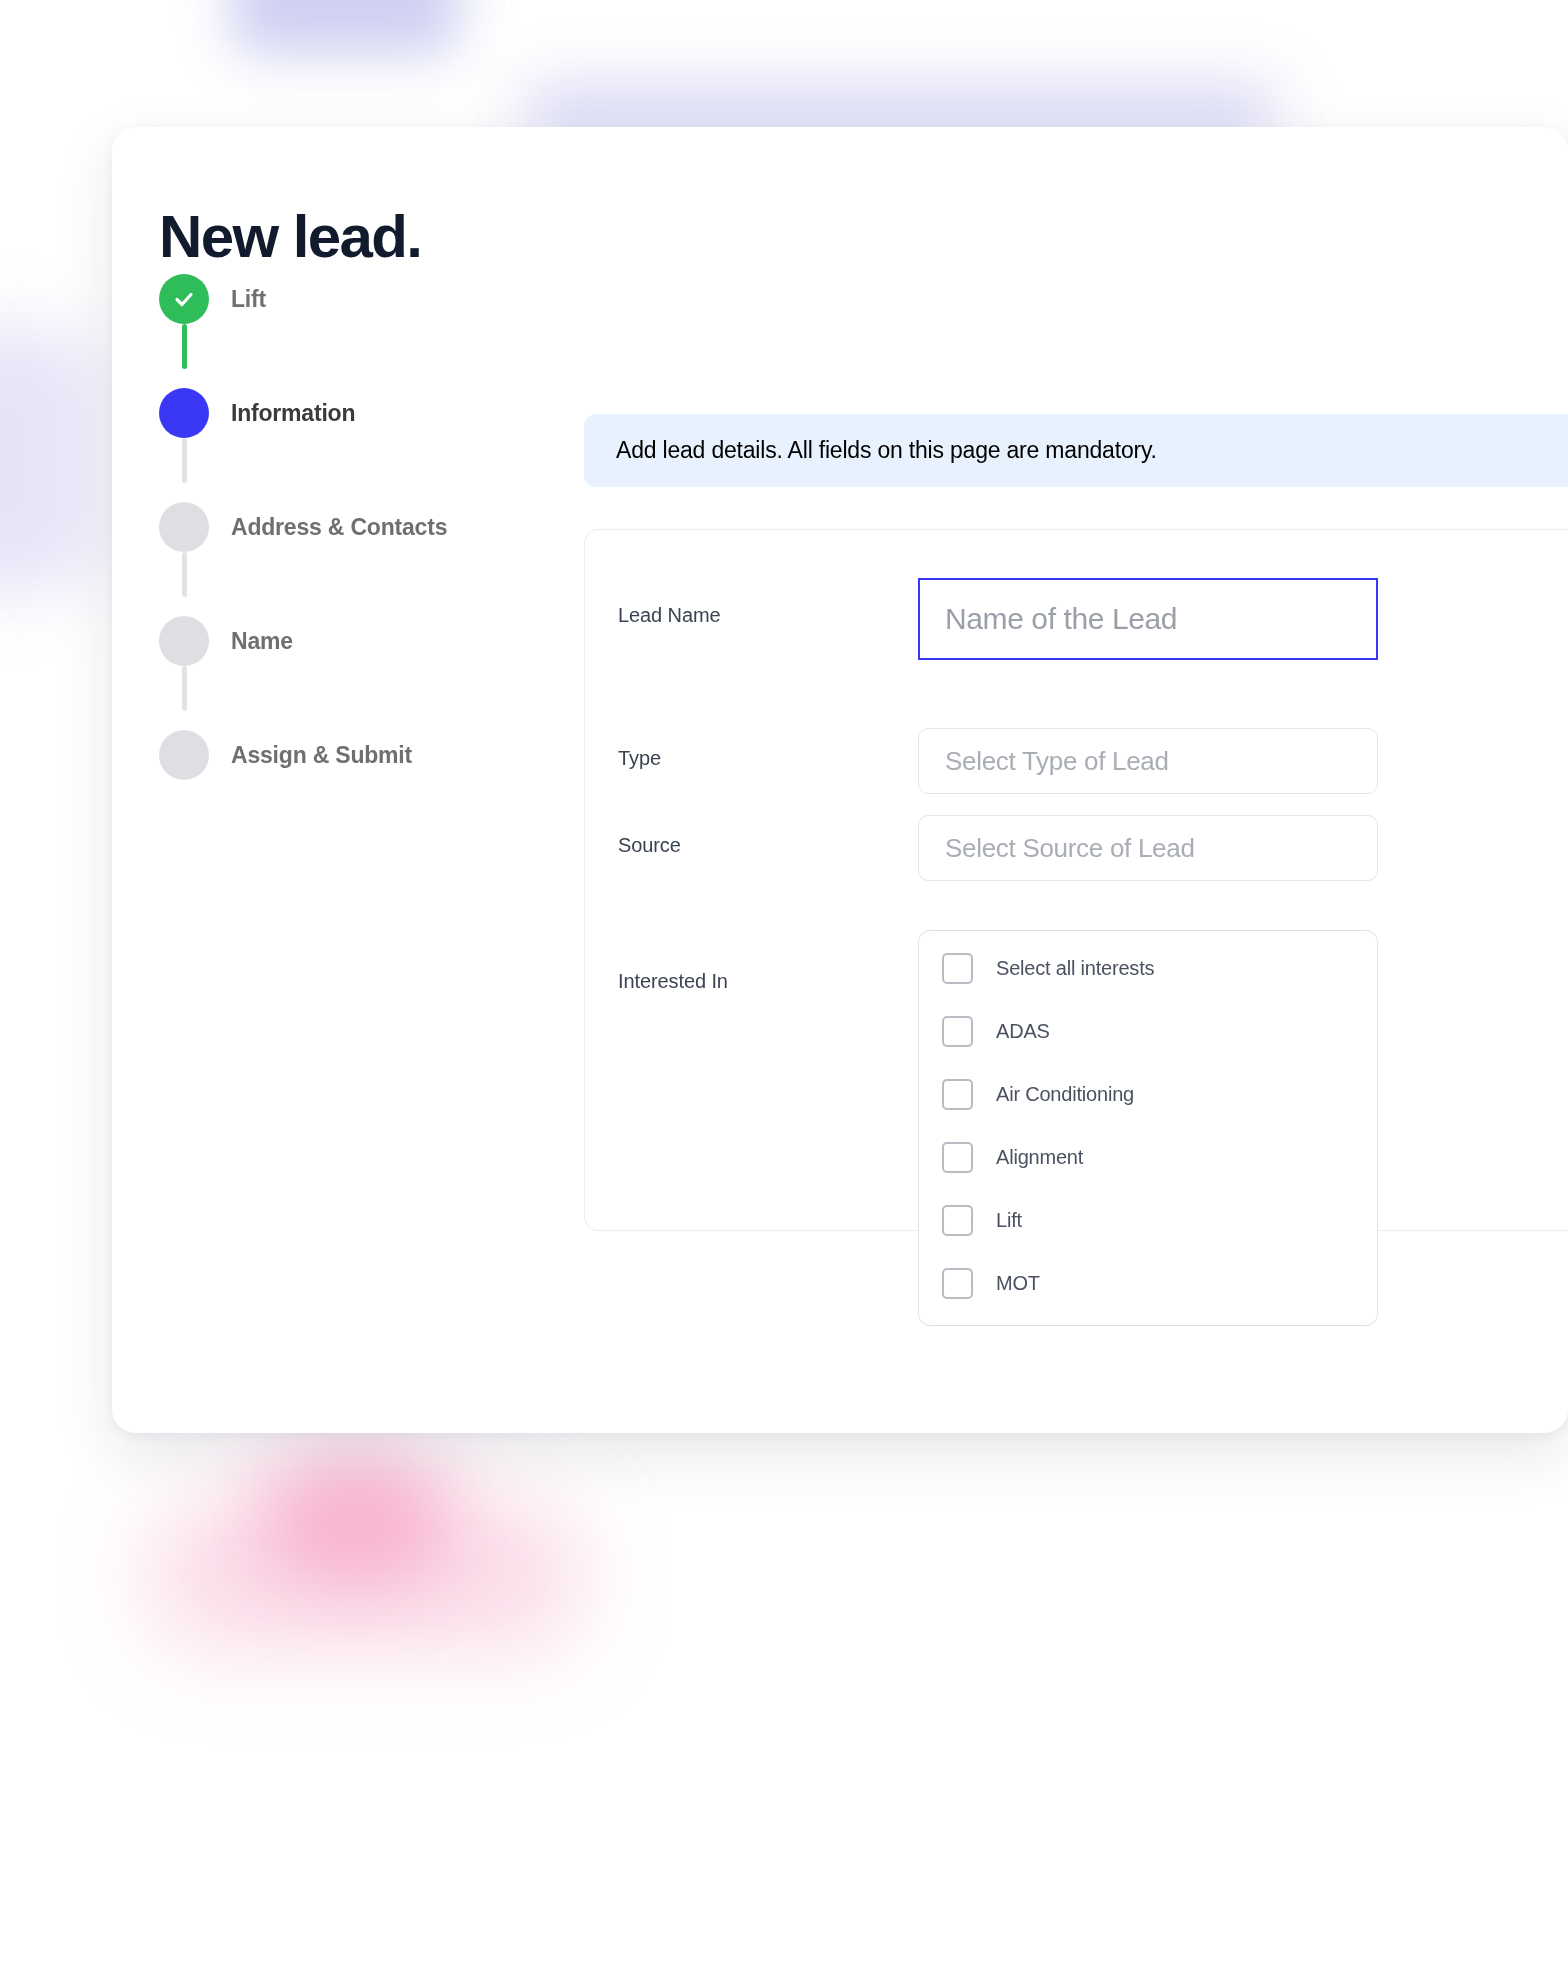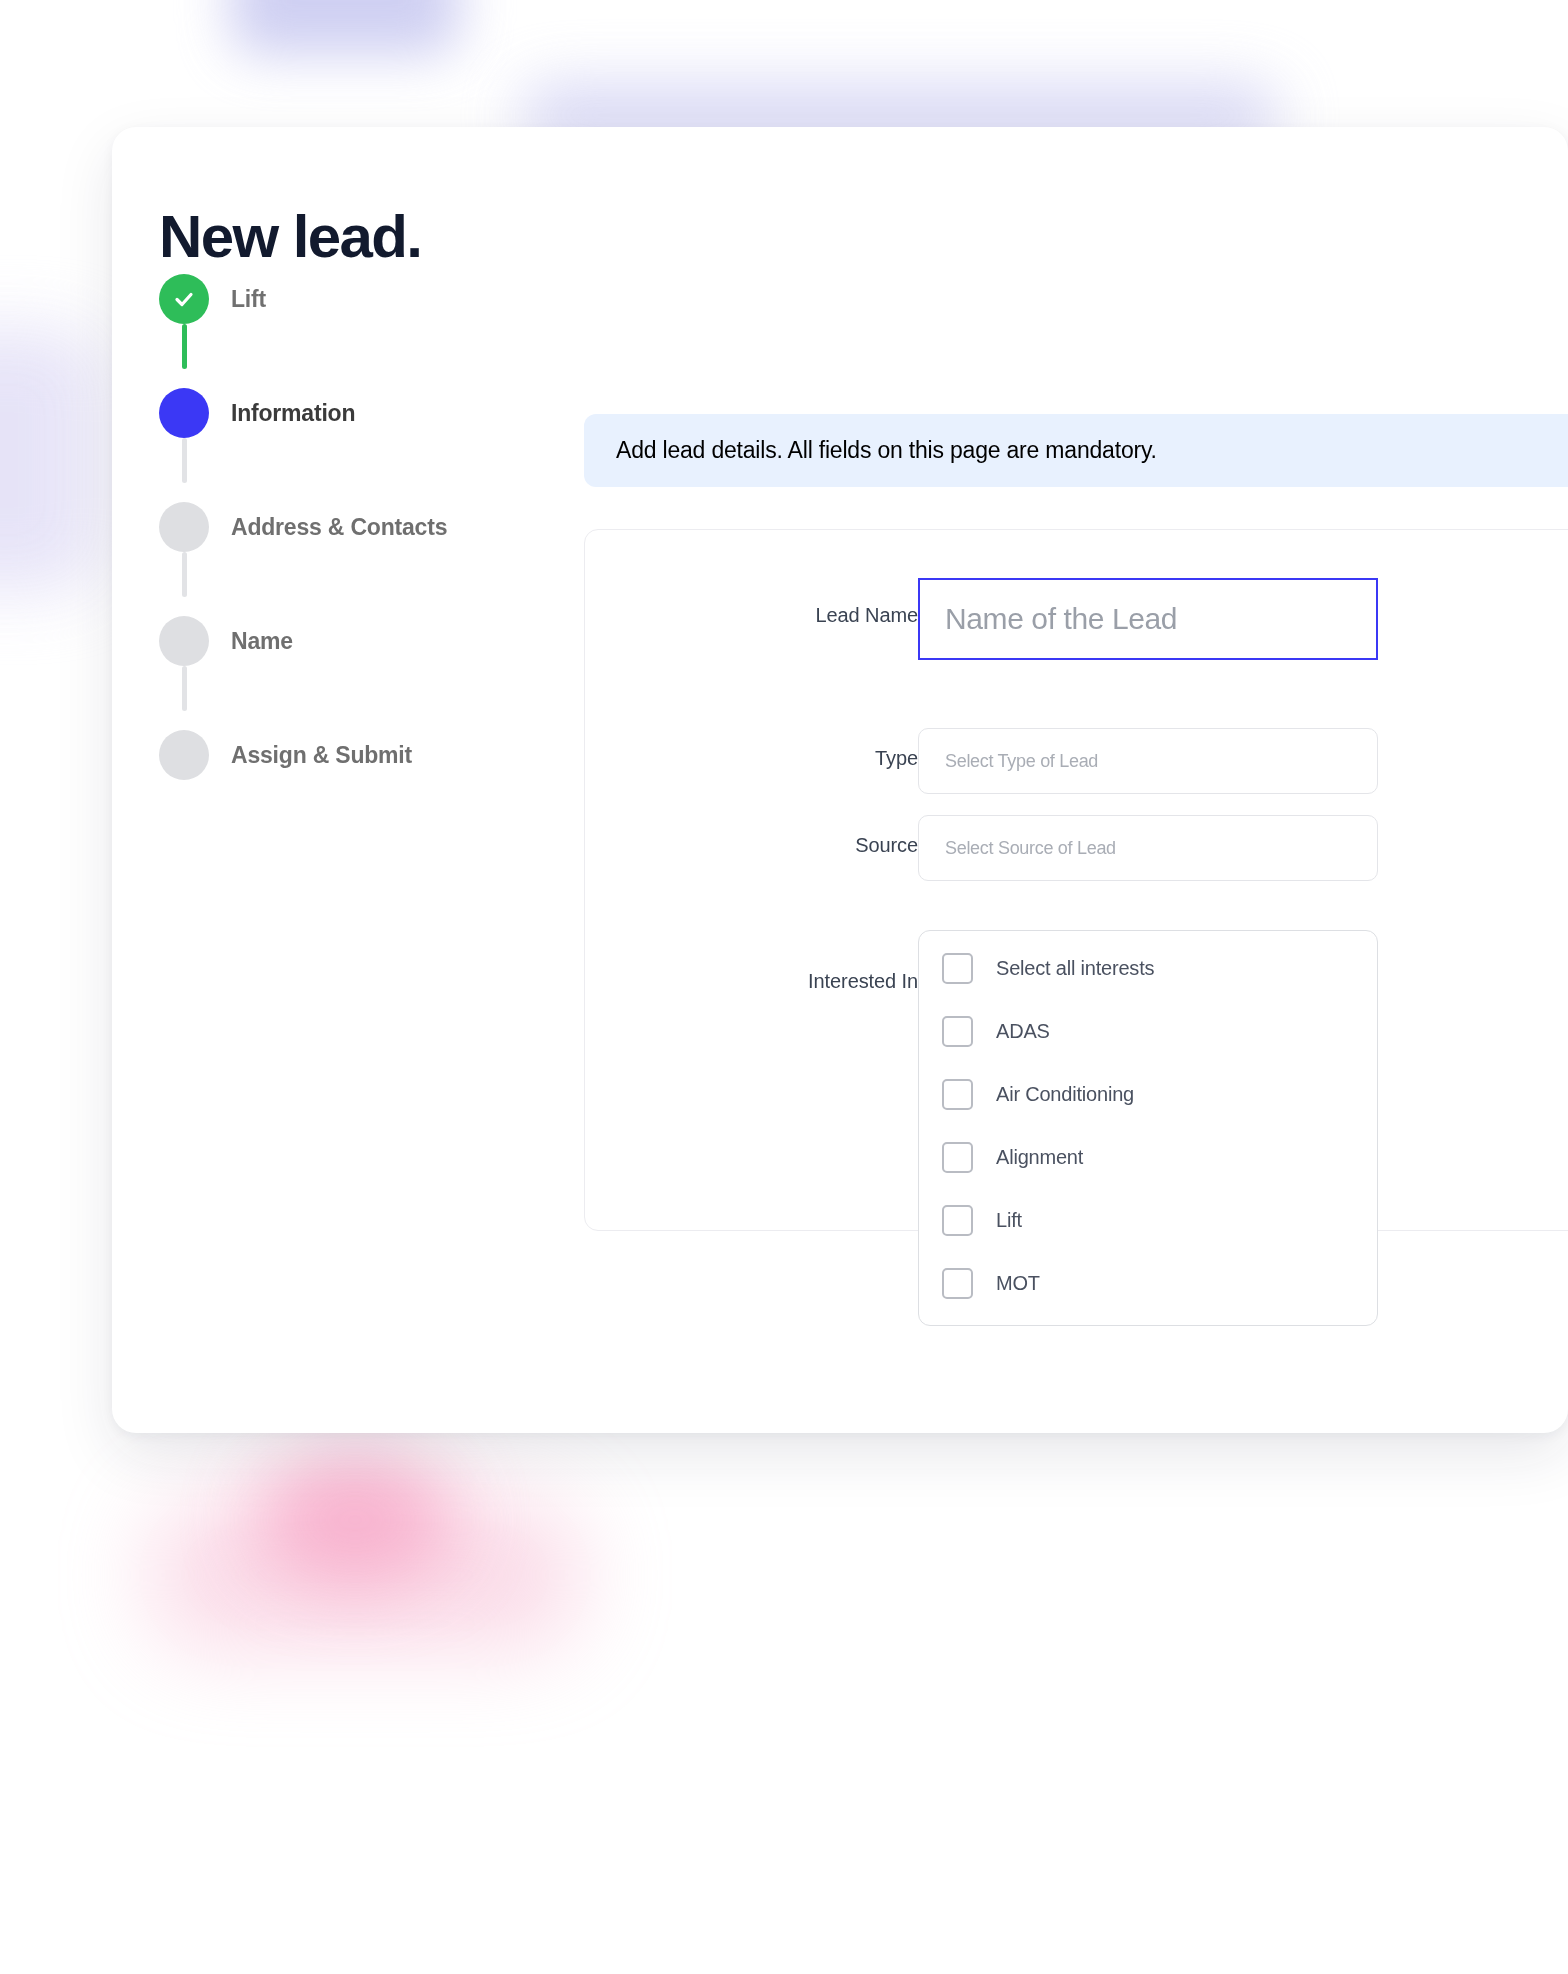--- a/index.html
+++ b/index.html
@@ -84,21 +84,20 @@
     position: absolute;
     left: 112px;
     top: 127px;
     width: 1456px;
     height: 1306px;
     background: #ffffff;
     border-radius: 24px;
     box-shadow: 0 22px 60px rgba(25, 30, 60, 0.10),
                 0 3px 12px rgba(25, 30, 60, 0.05);
     overflow: hidden;
-    text-align: right;
   }
 
   .page-title {
     position: absolute;
     left: 47px;
     top: 40px;
     font-size: 60px;
     font-weight: 700;
     letter-spacing: -1.6px;
     color: #121a2e;
@@ -237,21 +236,21 @@
     height: 66px;
     box-sizing: border-box;
     border: 1px solid #e4e5e9;
     border-radius: 10px;
     background: #ffffff;
     display: flex;
     align-items: center;
     padding: 0 26px;
   }
   .select-input .ph {
-    font-size: 18px;
+    font-size: 26px;
     color: #a9adb5;
     letter-spacing: -0.3px;
     white-space: nowrap;
   }
 
   .checklist {
     width: 460px;
     box-sizing: border-box;
     border: 1px solid #dddfe3;
     border-radius: 12px;

